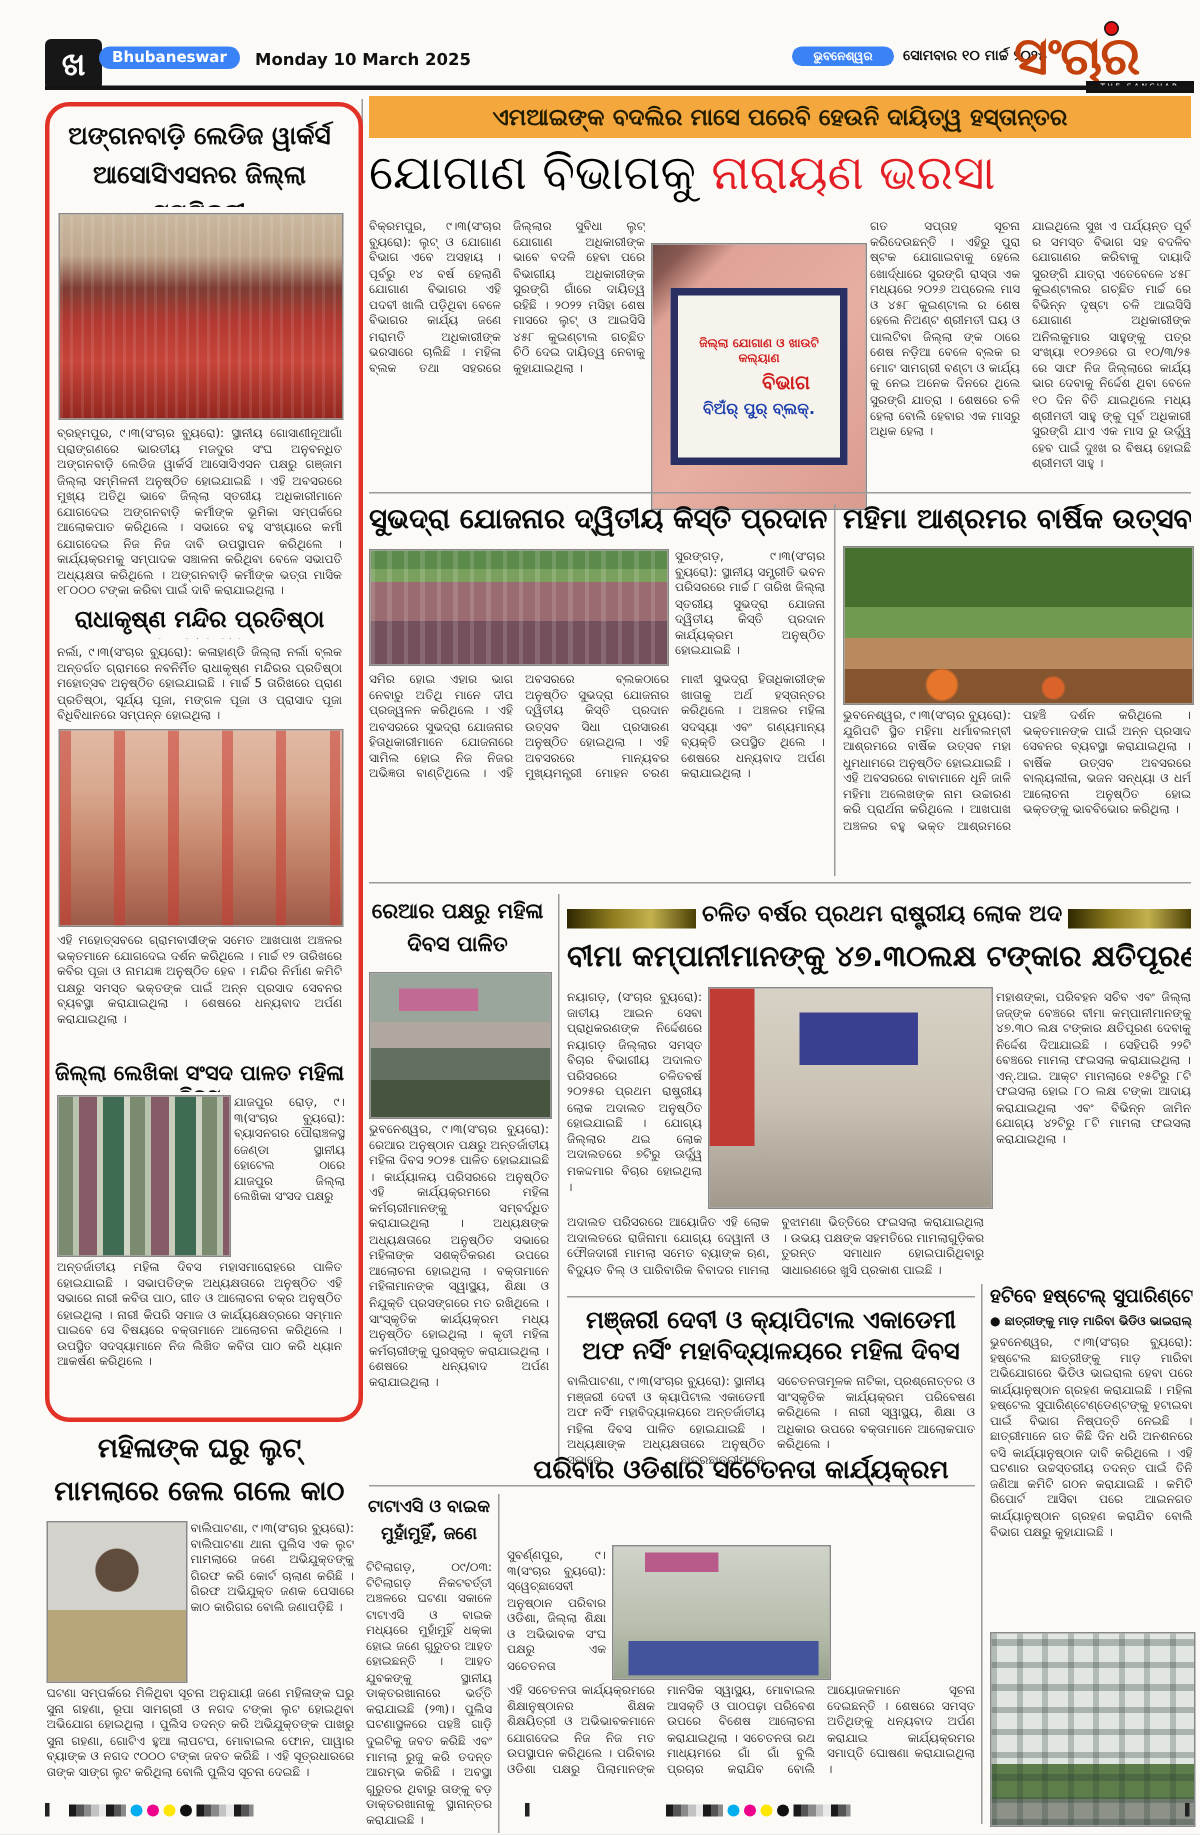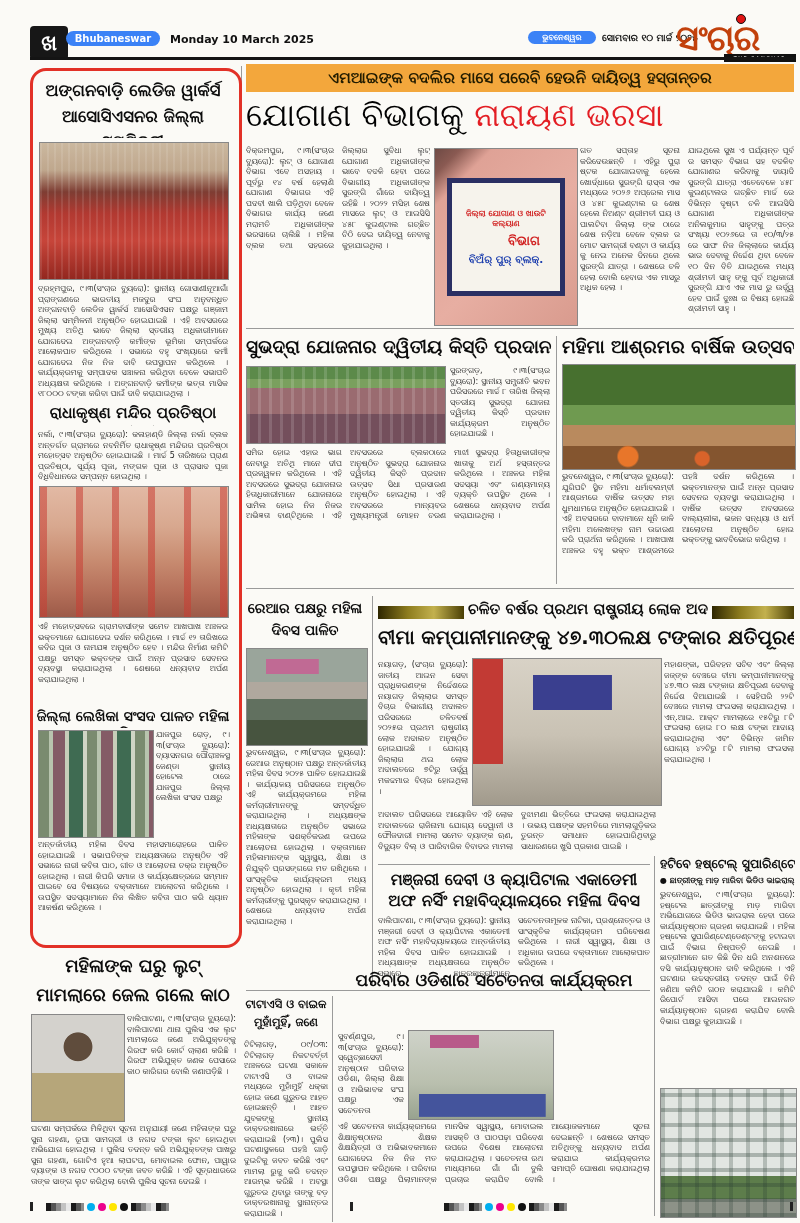--- a/index.html
+++ b/index.html
@@ -96,21 +96,21 @@
   <div class="abs photo ph-mug" style="left:31px;top:1014px;width:92px;height:106px;"></div>
   <div class="abs bt" style="left:127px;top:1014px;width:109px;height:106px;">ବାଲିପାଟଣା, ୯।୩(ସଂଚାର ବ୍ୟୁରୋ): ବାଲିପାଟଣା ଥାନା ପୁଲିସ ଏକ ଲୁଟ ମାମଲାରେ ଜଣେ ଅଭିଯୁକ୍ତଙ୍କୁ ଗିରଫ କରି କୋର୍ଟ ଚାଲାଣ କରିଛି । ଗିରଫ ଅଭିଯୁକ୍ତ ଜଣକ ପେସାରେ କାଠ କାରିଗର ବୋଲି ଜଣାପଡ଼ିଛି ।</div>
   <div class="abs bt" style="left:31px;top:1124px;width:205px;height:72px;">ଘଟଣା ସମ୍ପର୍କରେ ମିଳିଥିବା ସୂଚନା ଅନୁଯାୟୀ ଜଣେ ମହିଳାଙ୍କ ଘରୁ ସୁନା ଗହଣା, ରୂପା ସାମଗ୍ରୀ ଓ ନଗଦ ଟଙ୍କା ଲୁଟ ହୋଇଥିବା ଅଭିଯୋଗ ହୋଇଥିଲା । ପୁଲିସ ତଦନ୍ତ କରି ଅଭିଯୁକ୍ତଙ୍କ ପାଖରୁ ସୁନା ଗହଣା, ଗୋଟିଏ ହୁଆ ଲାପଟପ, ମୋବାଇଲ ଫୋନ, ପାୱାର ବ୍ୟାଙ୍କ ଓ ନଗଦ ୯୦୦୦ ଟଙ୍କା ଜବତ କରିଛି । ଏହି ସୂତ୍ରଧାରରେ ତାଙ୍କ ସାଙ୍ଗ ଲୁଟ କରିଥିଲା ବୋଲି ପୁଲିସ ସୂଚନା ଦେଇଛି ।</div>
 
   <div class="abs kicker" style="left:246px;top:64px;width:548px;height:28px;">ଏମଆଇଙ୍କ ବଦଲିର ମାସେ ପରେବି ହେଉନି ଦାୟିତ୍ୱ ହସ୍ତାନ୍ତର</div>
   <div class="abs mainhl" style="left:246px;top:96px;width:548px;height:40px;">
     <span>ଯୋଗାଣ ବିଭାଗକୁ </span><span class="red">ନାରାୟଣ ଭରସା</span>
   </div>
 
   <div class="abs bt c2" style="left:246px;top:146px;width:184px;height:176px;">ବିକ୍ରମପୁର, ୯।୩(ସଂଚାର ବ୍ୟୁରୋ): ଲୁଟ୍ ଓ ଯୋଗାଣ ବିଭାଗ ଏବେ ଅସହାୟ । ପୂର୍ବରୁ ୧୪ ବର୍ଷ ହେଲାଣି ଯୋଗାଣ ବିଭାଗର ଏହି ପଦବୀ ଖାଲି ପଡ଼ିଥିବା ବେଳେ ବିଭାଗର କାର୍ଯ୍ୟ ଜଣେ ମରାମତି ଅଧିକାରୀଙ୍କ ଭରସାରେ ଚାଲିଛି । ମହିଳା ବ୍ଲକ ତଥା ସହରରେ ଜିଲ୍ଲାର ସୁବିଧା ଲୁଟ୍ ଯୋଗାଣ ଅଧିକାରୀଙ୍କ ଭାବେ ବଦଳି ହେବା ପରେ ବିଭାଗୀୟ ଅଧିକାରୀଙ୍କ ସୁରଙ୍ଗି ଗାଁରେ ଦାୟିତ୍ୱ ରହିଛି । ୨୦୨୨ ମସିହା ଶେଷ ମାସରେ ଲୁଟ୍ ଓ ଆଇସିସି ୪୫୮ କୁଇଣ୍ଟାଲ ଗଚ୍ଛିତ ଚିଠି ଦେଇ ଦାୟିତ୍ୱ ନେବାକୁ କୁହାଯାଇଥିଲା ।</div>
-  <div class="abs photo signwall" style="left:434px;top:148px;width:142px;height:176px;">
+  <div class="abs photo signwall" style="left:434px;top:162px;width:142px;height:176px;">
     <div class="signboard">
       <div class="sign-arc">ଜିଲ୍ଲା ଯୋଗାଣ ଓ ଖାଉଟି କଲ୍ୟାଣ</div>
       <div class="sign-mid">ବିଭାଗ</div>
       <div class="sign-bot">ବିଅଁର୍ ପୁର୍ ବ୍ଲକ୍.</div>
     </div>
   </div>
   <div class="abs bt" style="left:580px;top:146px;width:100px;height:176px;">ଗତ ସପ୍ତାହ ସୂଚନା କରିଦେଉଛନ୍ତି । ଏହିରୁ ପୁରା ଷ୍ଟକ ଯୋଗାଇବାକୁ ହେଲେ ଖୋର୍ଦ୍ଧାରେ ସୁରଙ୍ଗି ରାସ୍ତା ଏକ ମଧ୍ୟରେ ୨୦୨୬ ଅପ୍ରେଲ ମାସ ଓ ୪୫୮ କୁଇଣ୍ଟାଲ ର ଶେଷ ହେଲେ ନିଅଣ୍ଟ ଶ୍ରୀମତୀ ଘୟ ଓ ପାଲଟିବା ଜିଲ୍ଲା ଙ୍କ ଠାରେ ଶେଷ ନଡ଼ିଆ ବେଳେ ବ୍ଲକ ର ମୋଟ ସାମଗ୍ରୀ ବଣ୍ଟା ଓ କାର୍ଯ୍ୟ କୁ ନେଇ ଅନେକ ଦିନରେ ଥିଲେ ସୁରଙ୍ଗି ଯାତ୍ରା । ଶେଷରେ ଚଳି ହେଲା ବୋଲି ହେବାର ଏକ ମାସରୁ ଅଧିକ ହେଲା ।</div>
   <div class="abs bt" style="left:688px;top:146px;width:106px;height:176px;">ଯାଇଥିଲେ ସୁଖ ଏ ପର୍ଯ୍ୟନ୍ତ ପୂର୍ବ ର ସମସ୍ତ ବିଭାଗ ସହ ବଦଳିବ ଯୋଗାଣର କରିବାକୁ ଦାୟାଦି ସୁରଙ୍ଗି ଯାତ୍ରା ଏତେବେଳେ ୪୫୮ କୁଇଣ୍ଟାଲର ଗଚ୍ଛିତ ମାର୍ଚ୍ଚ ରେ ବିଭିନ୍ନ ଦୃଷ୍ଟା ଚଳି ଆଇସିସି ଯୋଗାଣ ଅଧିକାରୀଙ୍କ ଅନିଲକୁମାର ସାହୁଙ୍କୁ ପତ୍ର ସଂଖ୍ୟା ୧୦୨୬ରେ ତା ୧୦/୩/୨୫ ରେ ସାଫ ନିଜ ଜିଲ୍ଲାରେ କାର୍ଯ୍ୟ ଭାର ଦେବାକୁ ନିର୍ଦ୍ଦେଶ ଥିବା ବେଳେ ୧୦ ଦିନ ବିତି ଯାଇଥିଲେ ମଧ୍ୟ ଶ୍ରୀମତୀ ସାହୁ ଙ୍କୁ ପୂର୍ବ ଅଧିକାରୀ ସୁରଙ୍ଗି ଯାଏ ଏକ ମାସ ରୁ ଉର୍ଦ୍ଧ୍ୱ ହେବ ପାଇଁ ଦୁଃଖ ର ବିଷୟ ହୋଇଛି ଶ୍ରୀମତୀ ସାହୁ ।</div>
   <div class="abs hline" style="left:246px;top:328px;width:548px;"></div>
 

